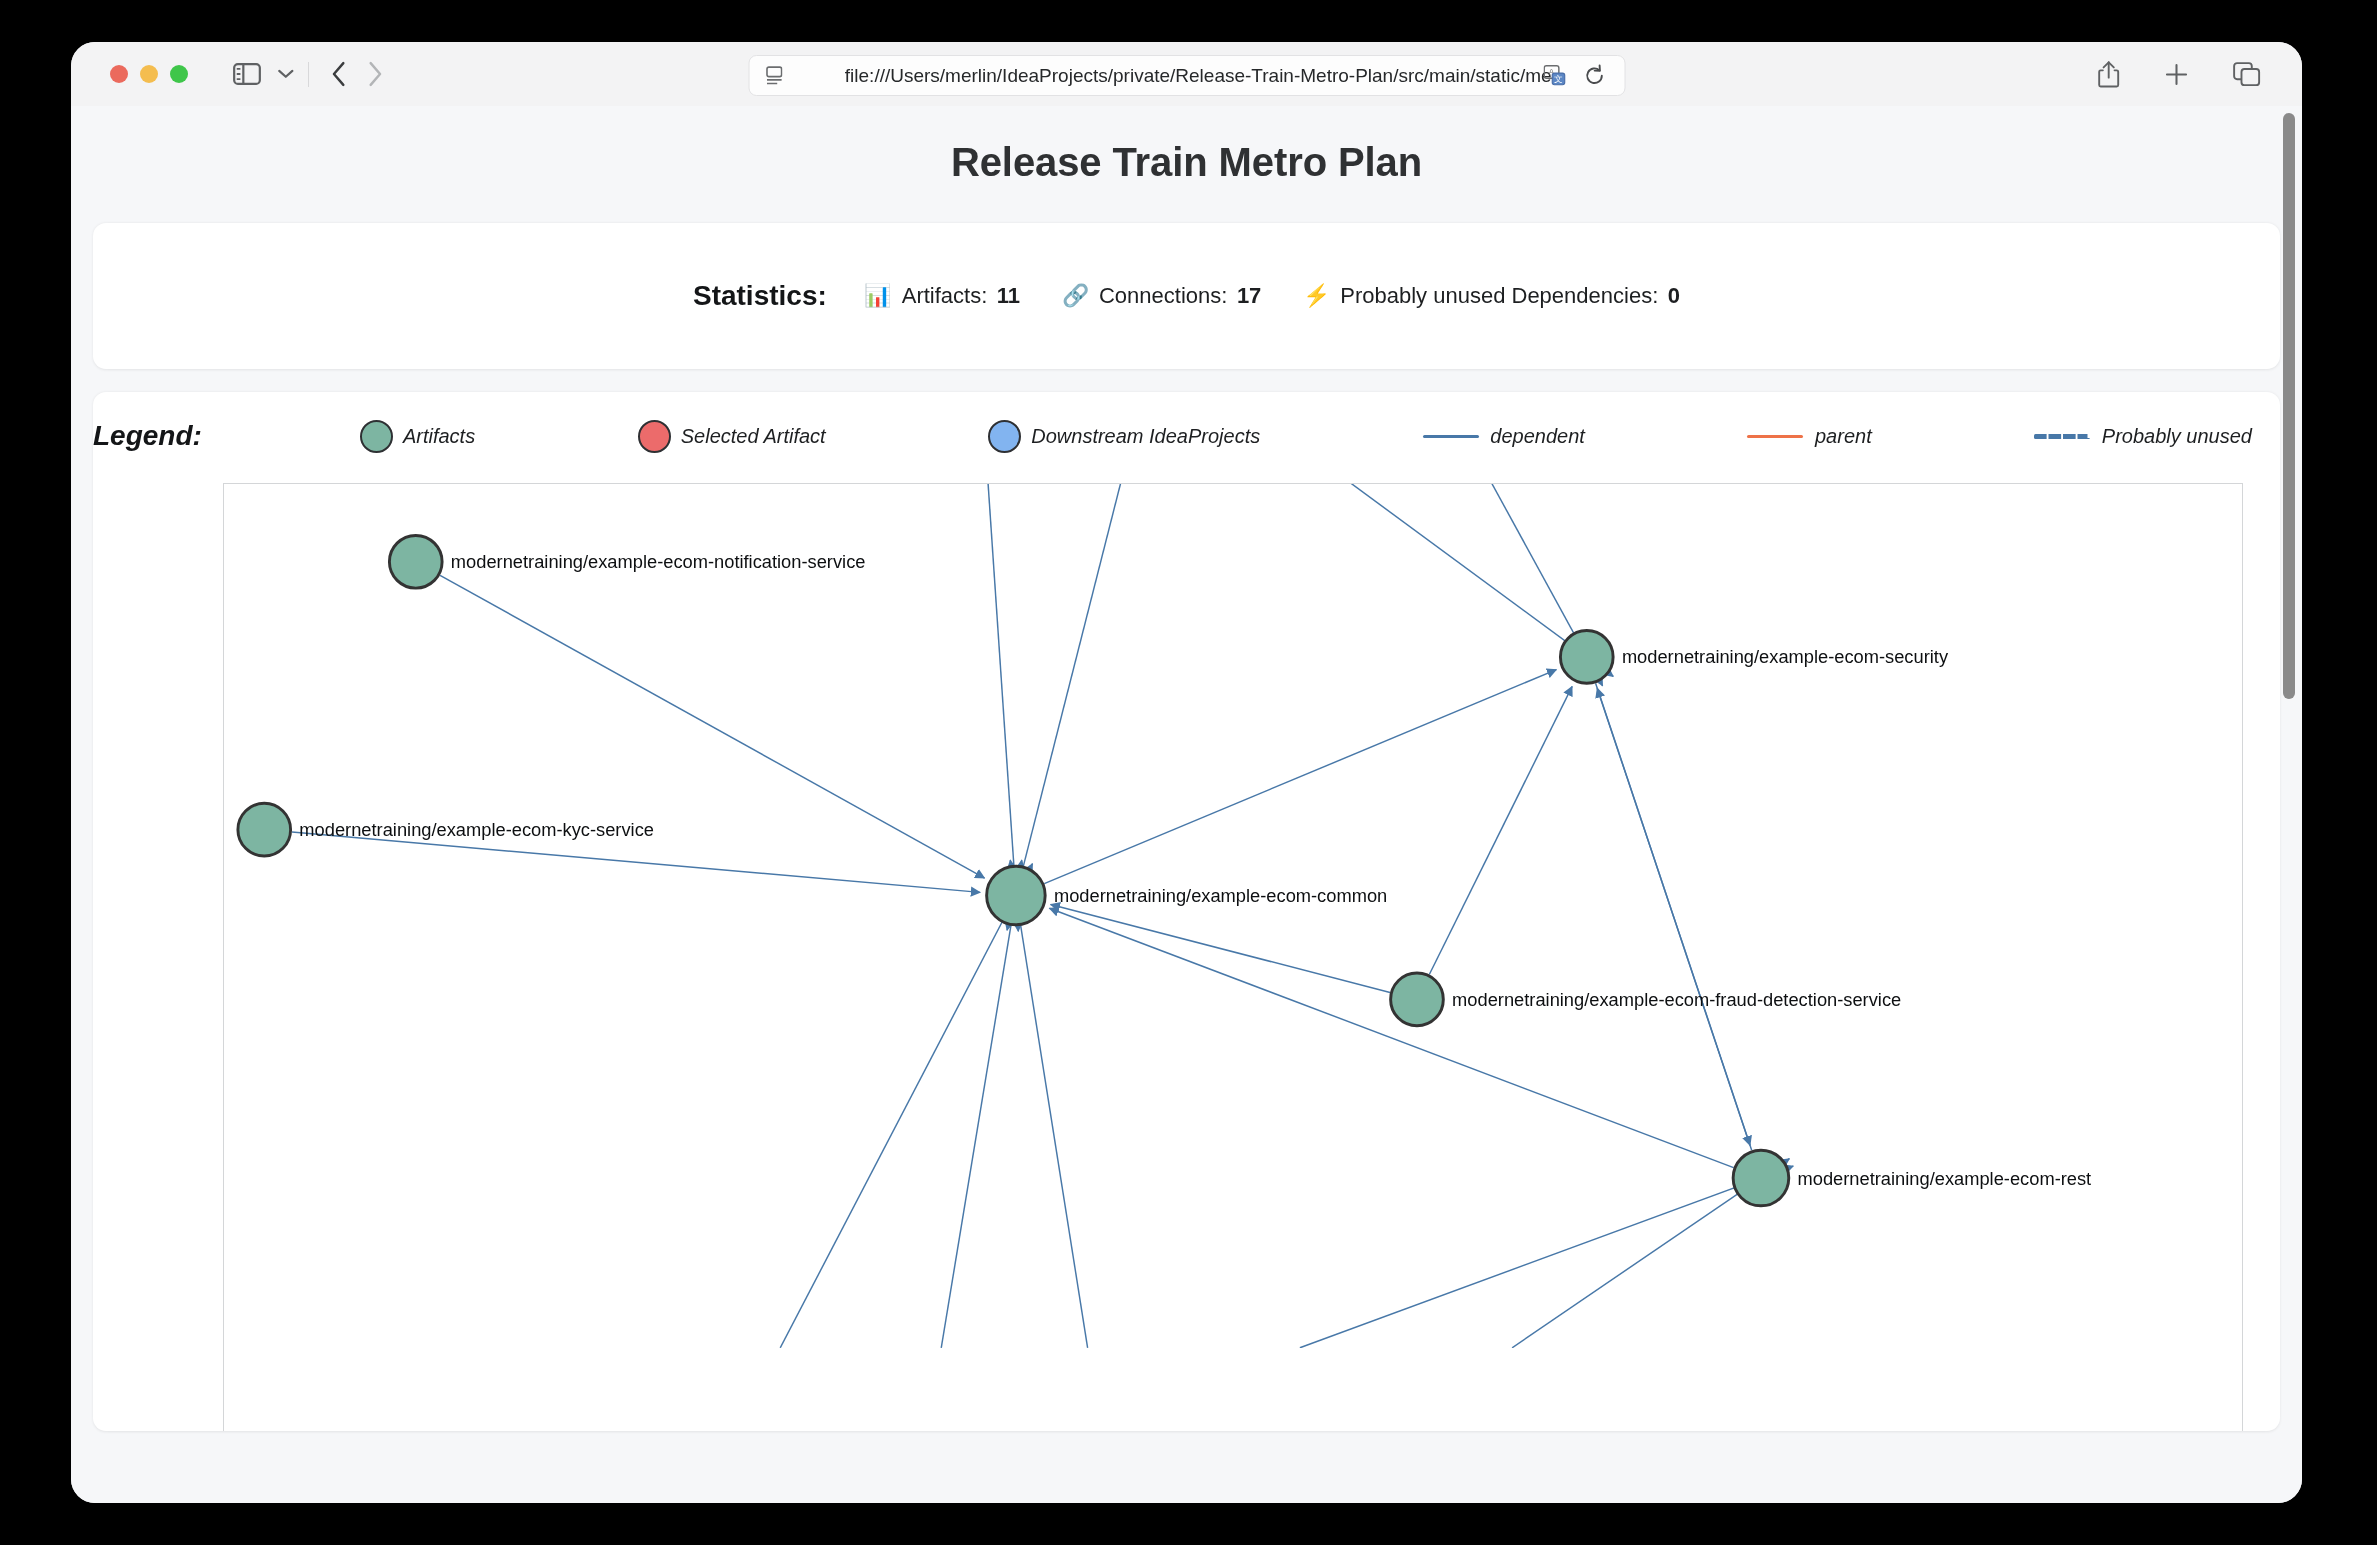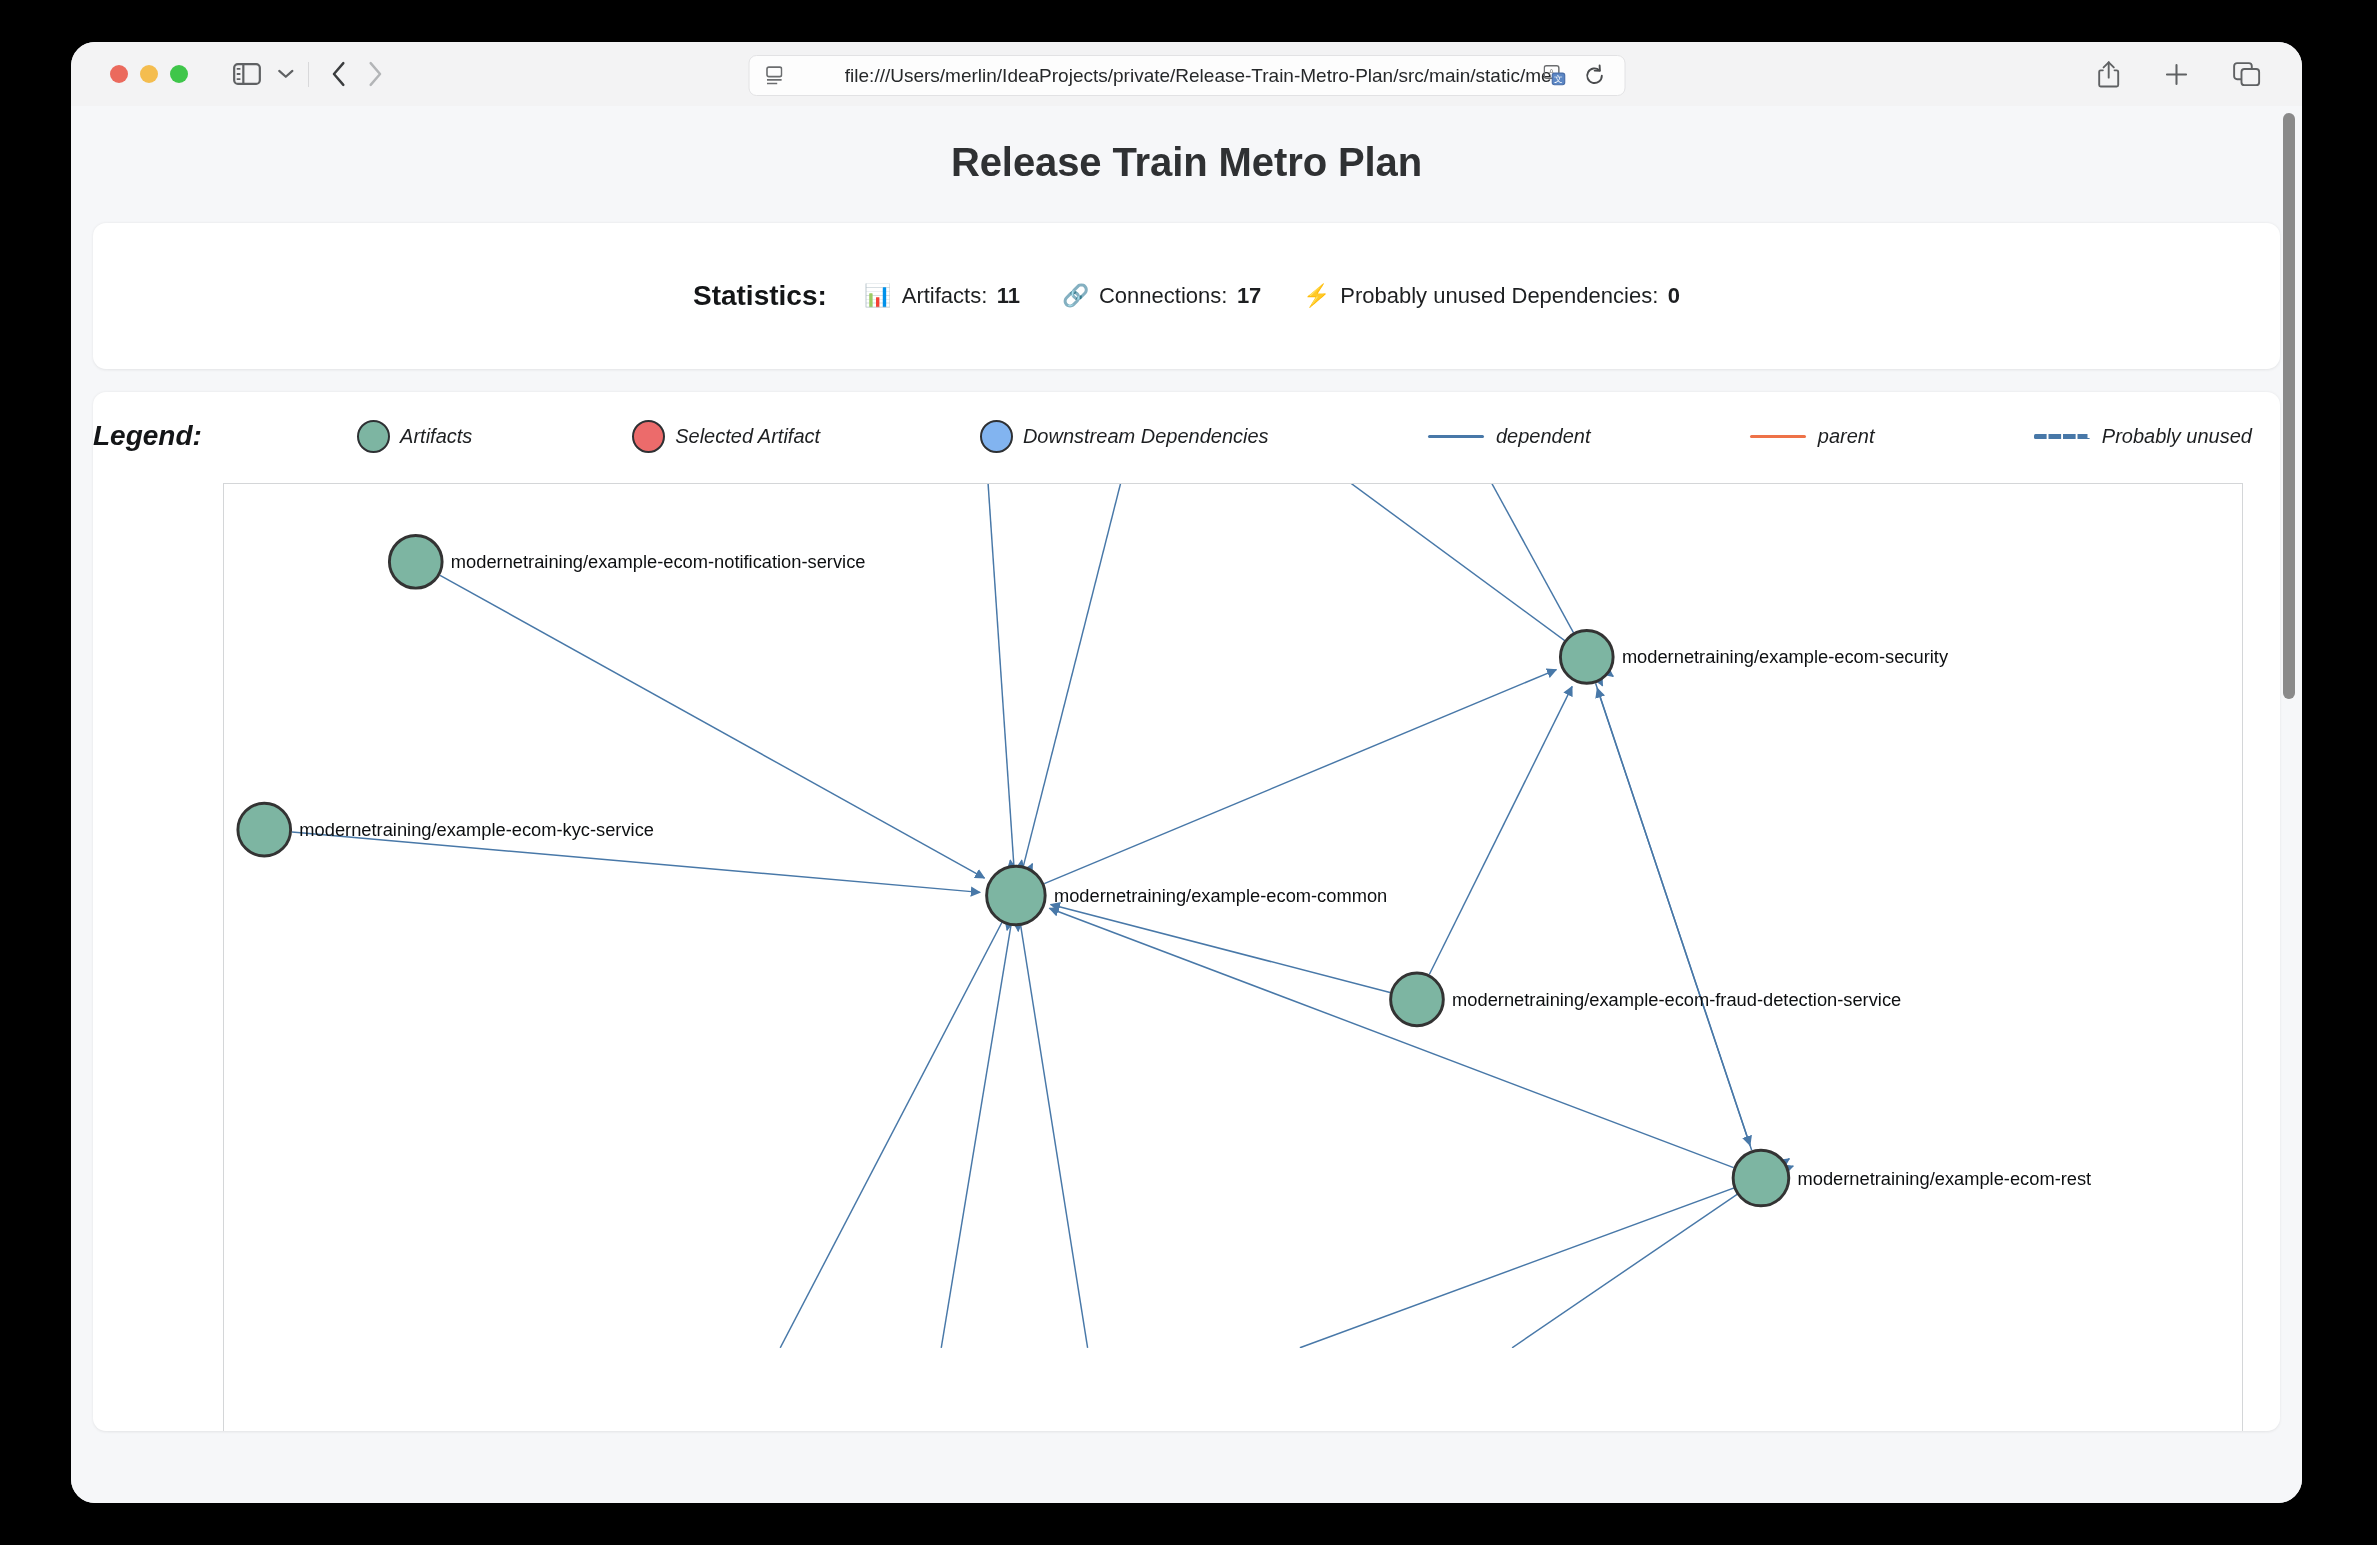--- a/index.html
+++ b/index.html
@@ -224,21 +224,21 @@
         <span class="leg">
           <span class="leg-dot" style="background:#7db5a2"></span>
           <span class="leg-text">Artifacts</span>
         </span>
         <span class="leg">
           <span class="leg-dot" style="background:#ec6b6b"></span>
           <span class="leg-text">Selected Artifact</span>
         </span>
         <span class="leg">
           <span class="leg-dot" style="background:#82b4f0"></span>
-          <span class="leg-text">Downstream Dependencies</span>
+          <span class="leg-text">Downstream IdeaProjects</span>
         </span>
 
         <span class="leg">
           <span class="leg-line" style="background:#4878a8"></span>
           <span class="leg-text">dependent</span>
         </span>
         <span class="leg">
           <span class="leg-line" style="background:#ee7248"></span>
           <span class="leg-text">parent</span>
         </span>

